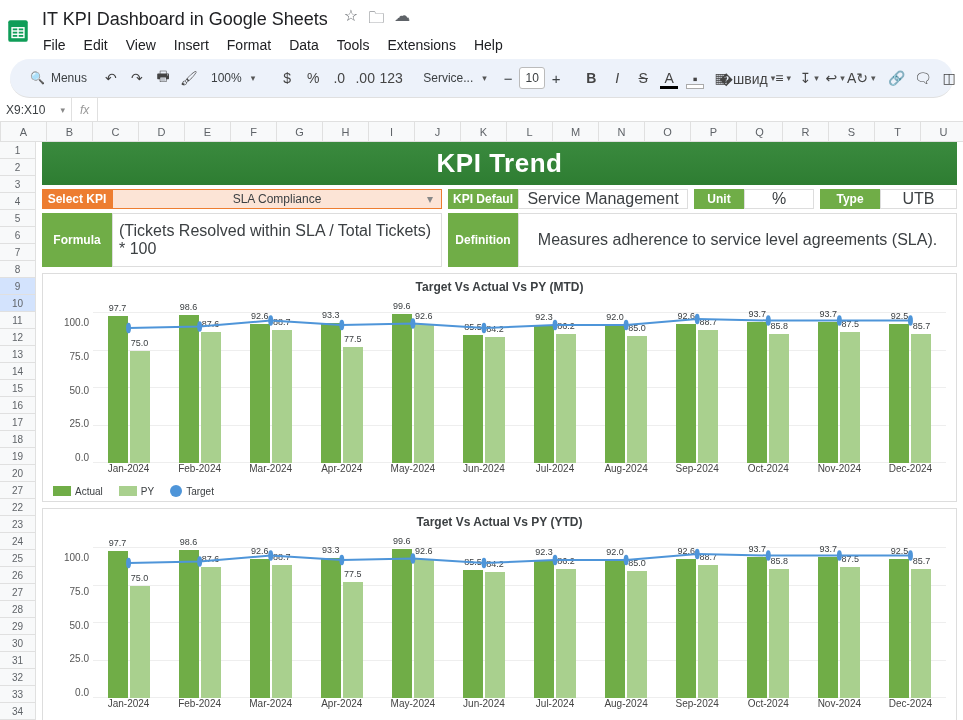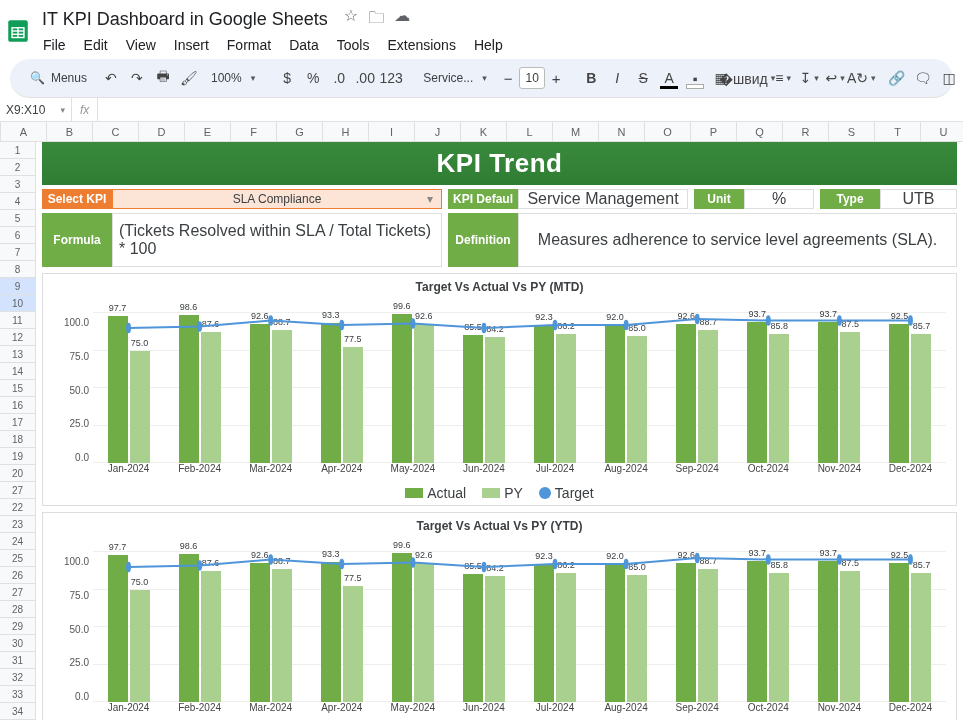--- a/index.html
+++ b/index.html
@@ -69,21 +69,21 @@
   .grid-lines div { position:absolute; left:0; right:0; border-top:1px solid #eee; }
   .bars { position:absolute; inset:0 0 18px 0; display:flex; align-items:flex-end; }
   .month { flex:1; display:flex; align-items:flex-end; justify-content:center; gap:2px; position:relative; height:100%;}
   .bar { width:20px; position:relative; }
   .bar.actual { background:#70ad47; }
   .bar.py { background:#a9d08e; }
   .bar .lbl { position:absolute; top:-13px; left:50%; transform:translateX(-50%); font-size:9px; white-space:nowrap;}
   .x-axis { position:absolute; left:0; right:0; bottom:0; height:18px; display:flex; }
   .x-axis div { flex:1; text-align:center; font-size:10px; color:#444; }
   svg.target-line { position:absolute; inset:0 0 18px 0; width:100%; height:calc(100% - 18px); overflow:visible; pointer-events:none;}
-  .legend { display:flex; justify-content:center; gap:16px; font-size:14px; padding:4px 0 2px 0;}
+  .legend { display:flex; gap:16px; font-size:10px; padding:4px 0 2px 0;}
   .legend span { display:flex; align-items:center; gap:4px;}
   .swatch { width:18px; height:10px; display:inline-block;}
   .swatch.sa { background:#70ad47;}
   .swatch.sp { background:#a9d08e;}
   .swatch.st { width:12px; height:12px; border-radius:50%; background:#4e95d9;}
 </style>
 </head>
 <body>
 
 <div class="gs-header">

